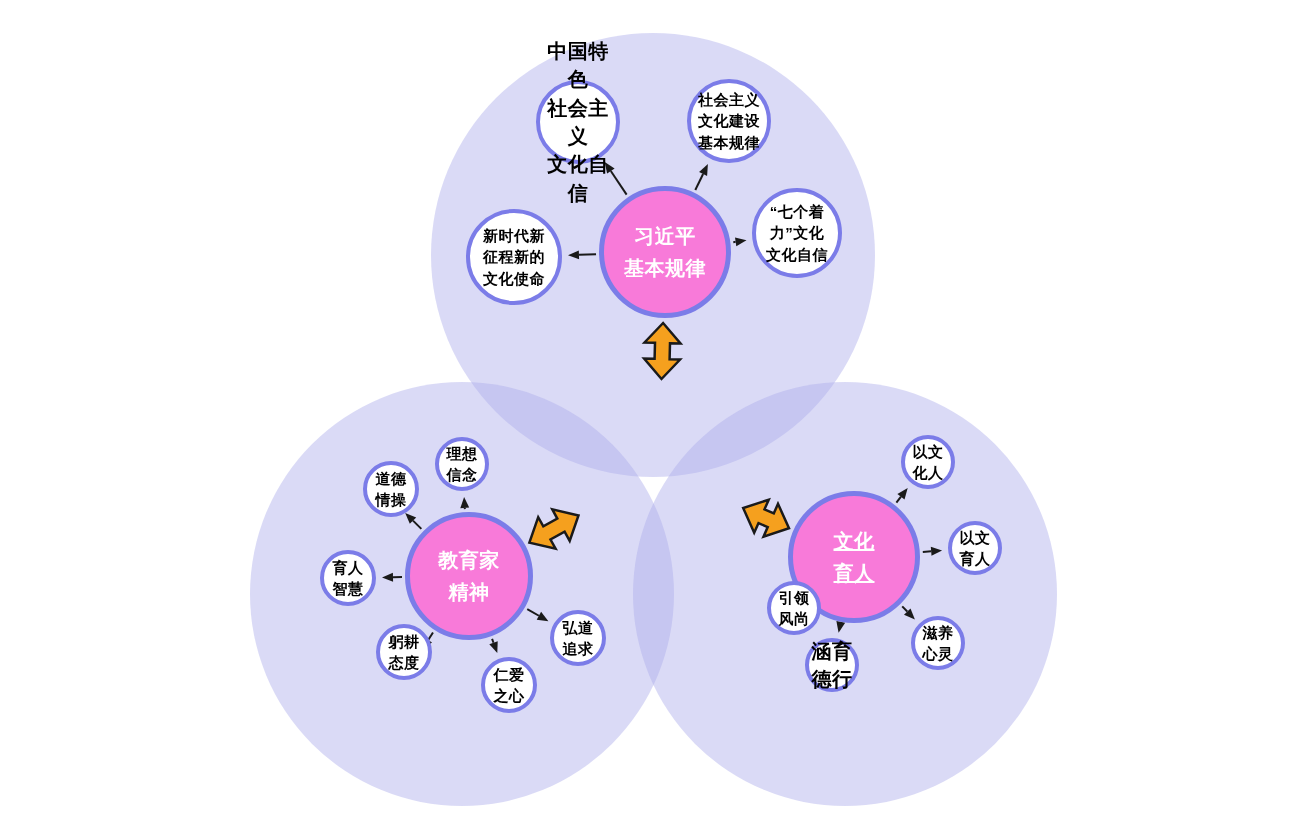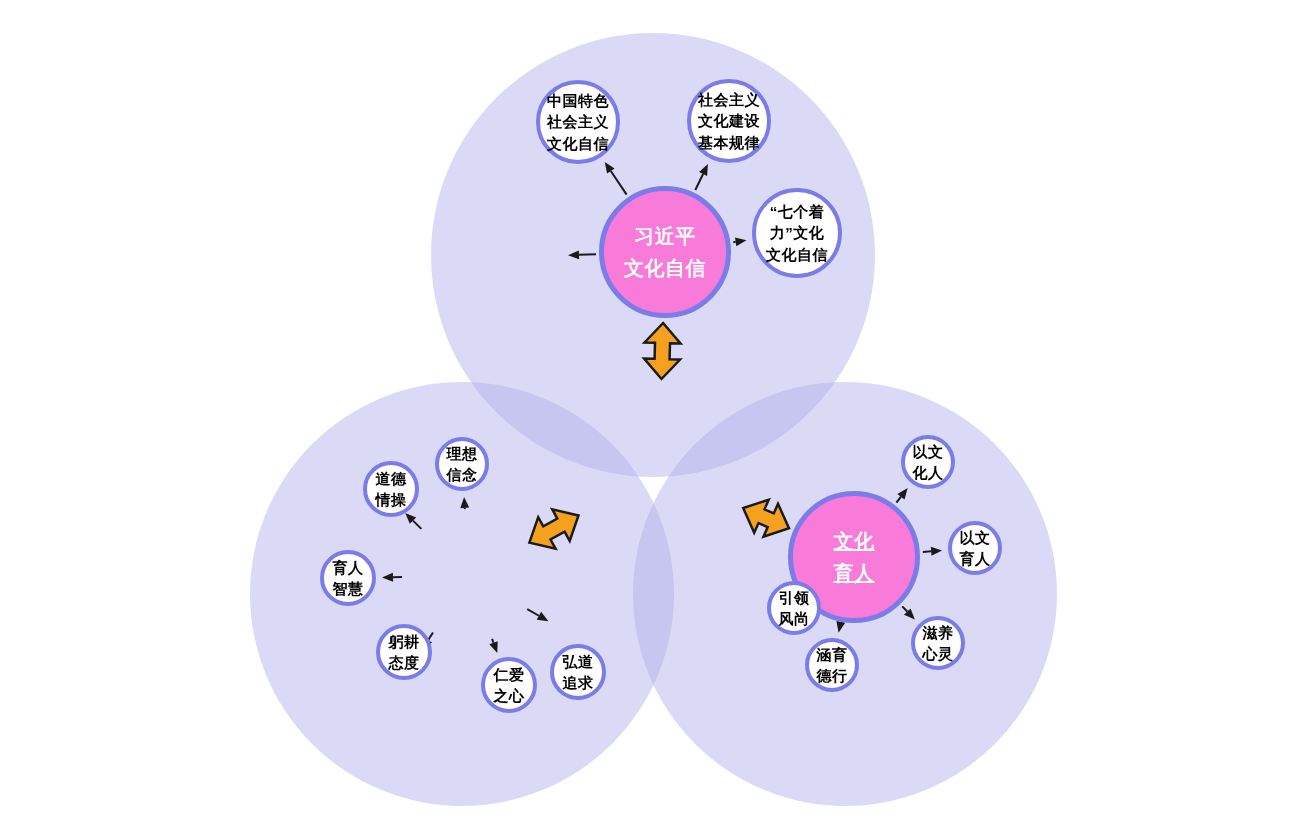--- a/index.html
+++ b/index.html
@@ -78,48 +78,53 @@
       <line x1="902.2130271473867" y1="606.3609563651816" x2="907.2554609494927" y2="611.5234481149568" stroke="#1a1a1a" stroke-width="2"></line>
       <polygon points="914.9,619.4 904.0,614.7 910.5,608.4" fill="#1a1a1a"></polygon>
       <line x1="840.2272907320485" y1="624.6114818608532" x2="840.782597214346" y2="621.8854318568473" stroke="#1a1a1a" stroke-width="2"></line>
       <polygon points="838.6,632.7 836.4,621.0 845.2,622.8" fill="#1a1a1a"></polygon>
       <line x1="792.2845238210058" y1="587.857738089497" x2="791.3547964039963" y2="588.3226017980019" stroke="#1a1a1a" stroke-width="2"></line>
       <polygon points="781.5,593.2 789.3,584.3 793.4,592.3" fill="#1a1a1a"></polygon>
     </svg>
 
   <div id="nodes">
       <div class="node hub" style="left: 599px; top: 186px; height: 132px; width: 132px; font-size: 20px;">习近平
-文化自信</div>
-      <div class="node satellite" style="left: 536px; top: 80px; height: 84px; width: 84px; font-size: 15px;">中国特色
+基本规律</div>
+      <div class="node satellite" style="left: 536px; top: 80px; height: 84px; width: 84px; font-size: 20px;">中国特色
 社会主义
 文化自信</div>
       <div class="node satellite" style="left: 687px; top: 79px; height: 84px; width: 84px; font-size: 15px;">社会主义
 文化建设
 基本规律</div>
       <div class="node satellite" style="left: 752px; top: 188px; height: 90px; width: 90px; font-size: 15px;">“七个着
 力”文化
 文化自信</div>
+      <div class="node satellite" style="left: 466px; top: 209px; height: 96px; width: 96px; font-size: 15px;">新时代新
+征程新的
+文化使命</div>
+      <div class="node hub" style="left: 405px; top: 512px; height: 128px; width: 128px; font-size: 20px;">教育家
+精神</div>
       <div class="node satellite" style="left: 435px; top: 437px; height: 54px; width: 54px; font-size: 15px;">理想
 信念</div>
       <div class="node satellite" style="left: 363px; top: 461px; height: 56px; width: 56px; font-size: 15px;">道德
 情操</div>
       <div class="node satellite" style="left: 320px; top: 550px; height: 56px; width: 56px; font-size: 15px;">育人
 智慧</div>
       <div class="node satellite" style="left: 376px; top: 624px; height: 56px; width: 56px; font-size: 15px;">躬耕
 态度</div>
       <div class="node satellite" style="left: 481px; top: 657px; height: 56px; width: 56px; font-size: 15px;">仁爱
 之心</div>
-      <div class="node satellite" style="left: 550px; top: 644px; height: 56px; width: 56px; font-size: 15px; text-align: right;">弘道
+      <div class="node satellite" style="left: 550px; top: 610px; height: 56px; width: 56px; font-size: 15px; text-align: right;">弘道
 追求</div>
       <div class="node hub" style="left: 788px; top: 491px; height: 132px; width: 132px; font-size: 20px; text-decoration: underline;">文化
 育人</div>
       <div class="node satellite" style="left: 901px; top: 435px; height: 54px; width: 54px; font-size: 15px;">以文
 化人</div>
       <div class="node satellite" style="left: 948px; top: 521px; height: 54px; width: 54px; font-size: 15px;">以文
 育人</div>
       <div class="node satellite" style="left: 911px; top: 616px; height: 54px; width: 54px; font-size: 15px; text-align: center;">滋养
 心灵</div>
-      <div class="node satellite" style="left: 805px; top: 638px; height: 54px; width: 54px; font-size: 15px;">涵育
+      <div class="node satellite" style="left: 805px; top: 638px; height: 54px; width: 54px; font-size: 20px;">涵育
 德行</div>
       <div class="node satellite" style="left: 767px; top: 581px; height: 54px; width: 54px; font-size: 15px;">引领
 风尚</div>
     </div>
 </div>
 
 </body></html>

